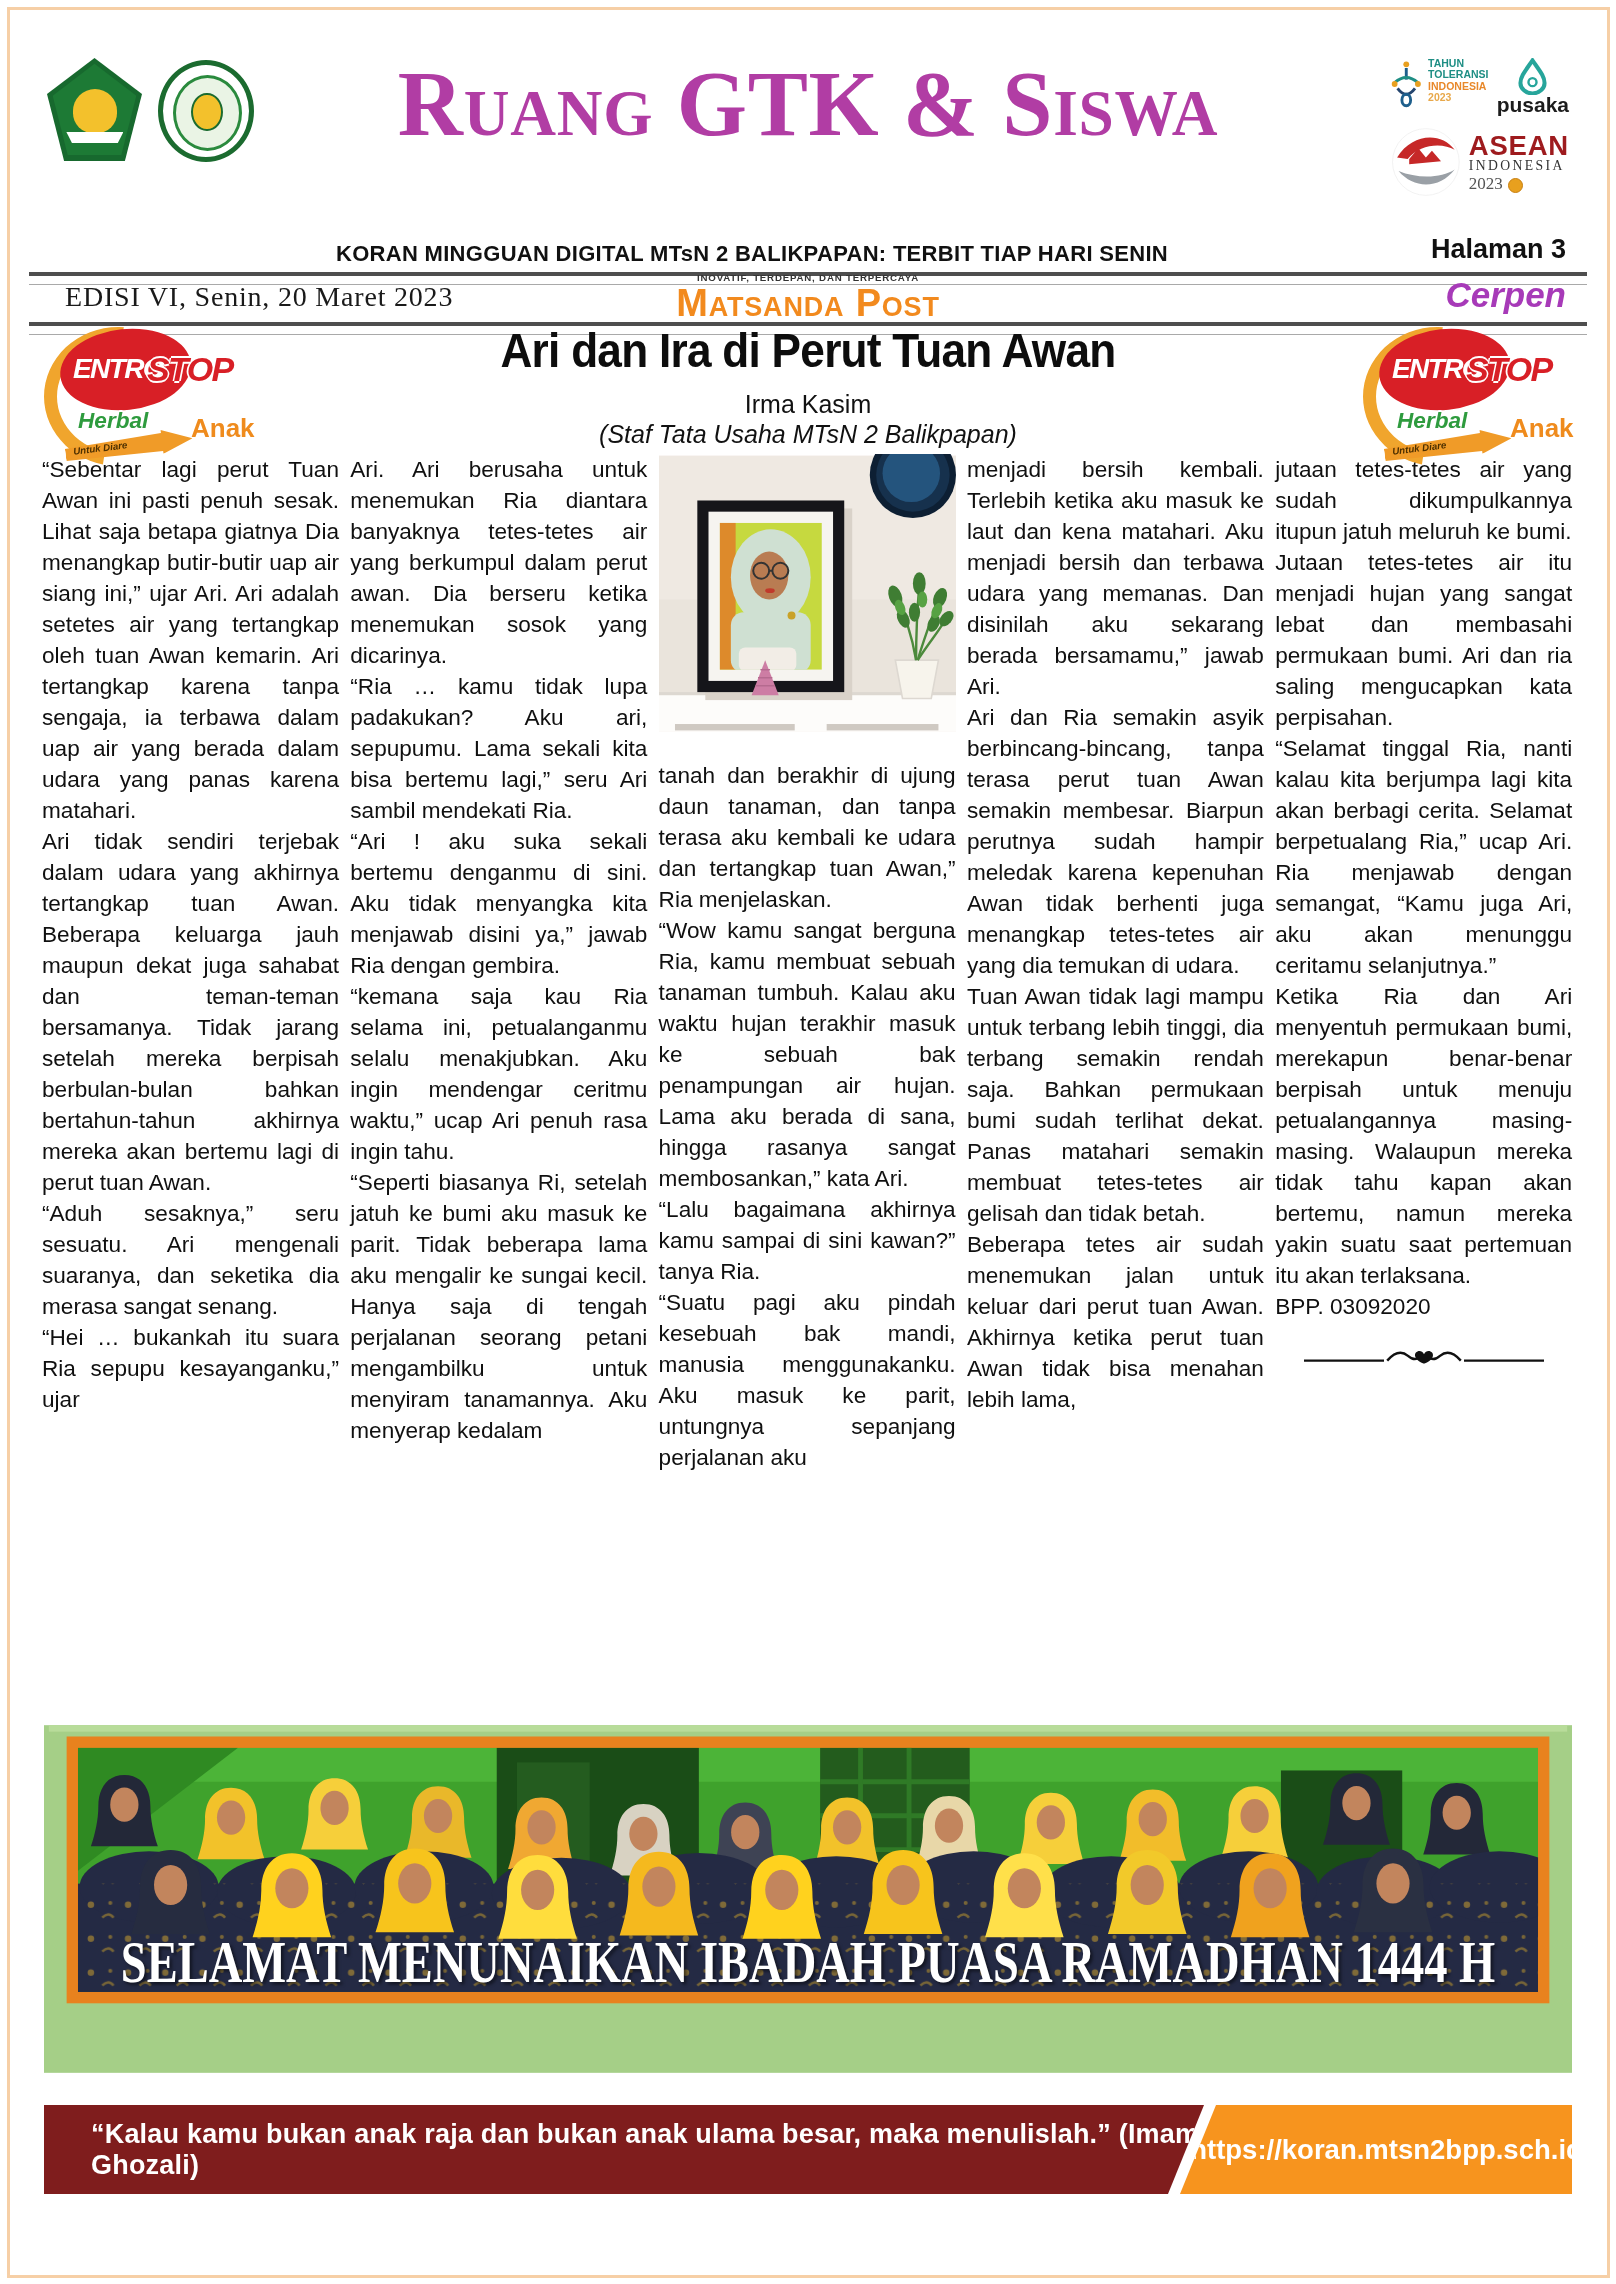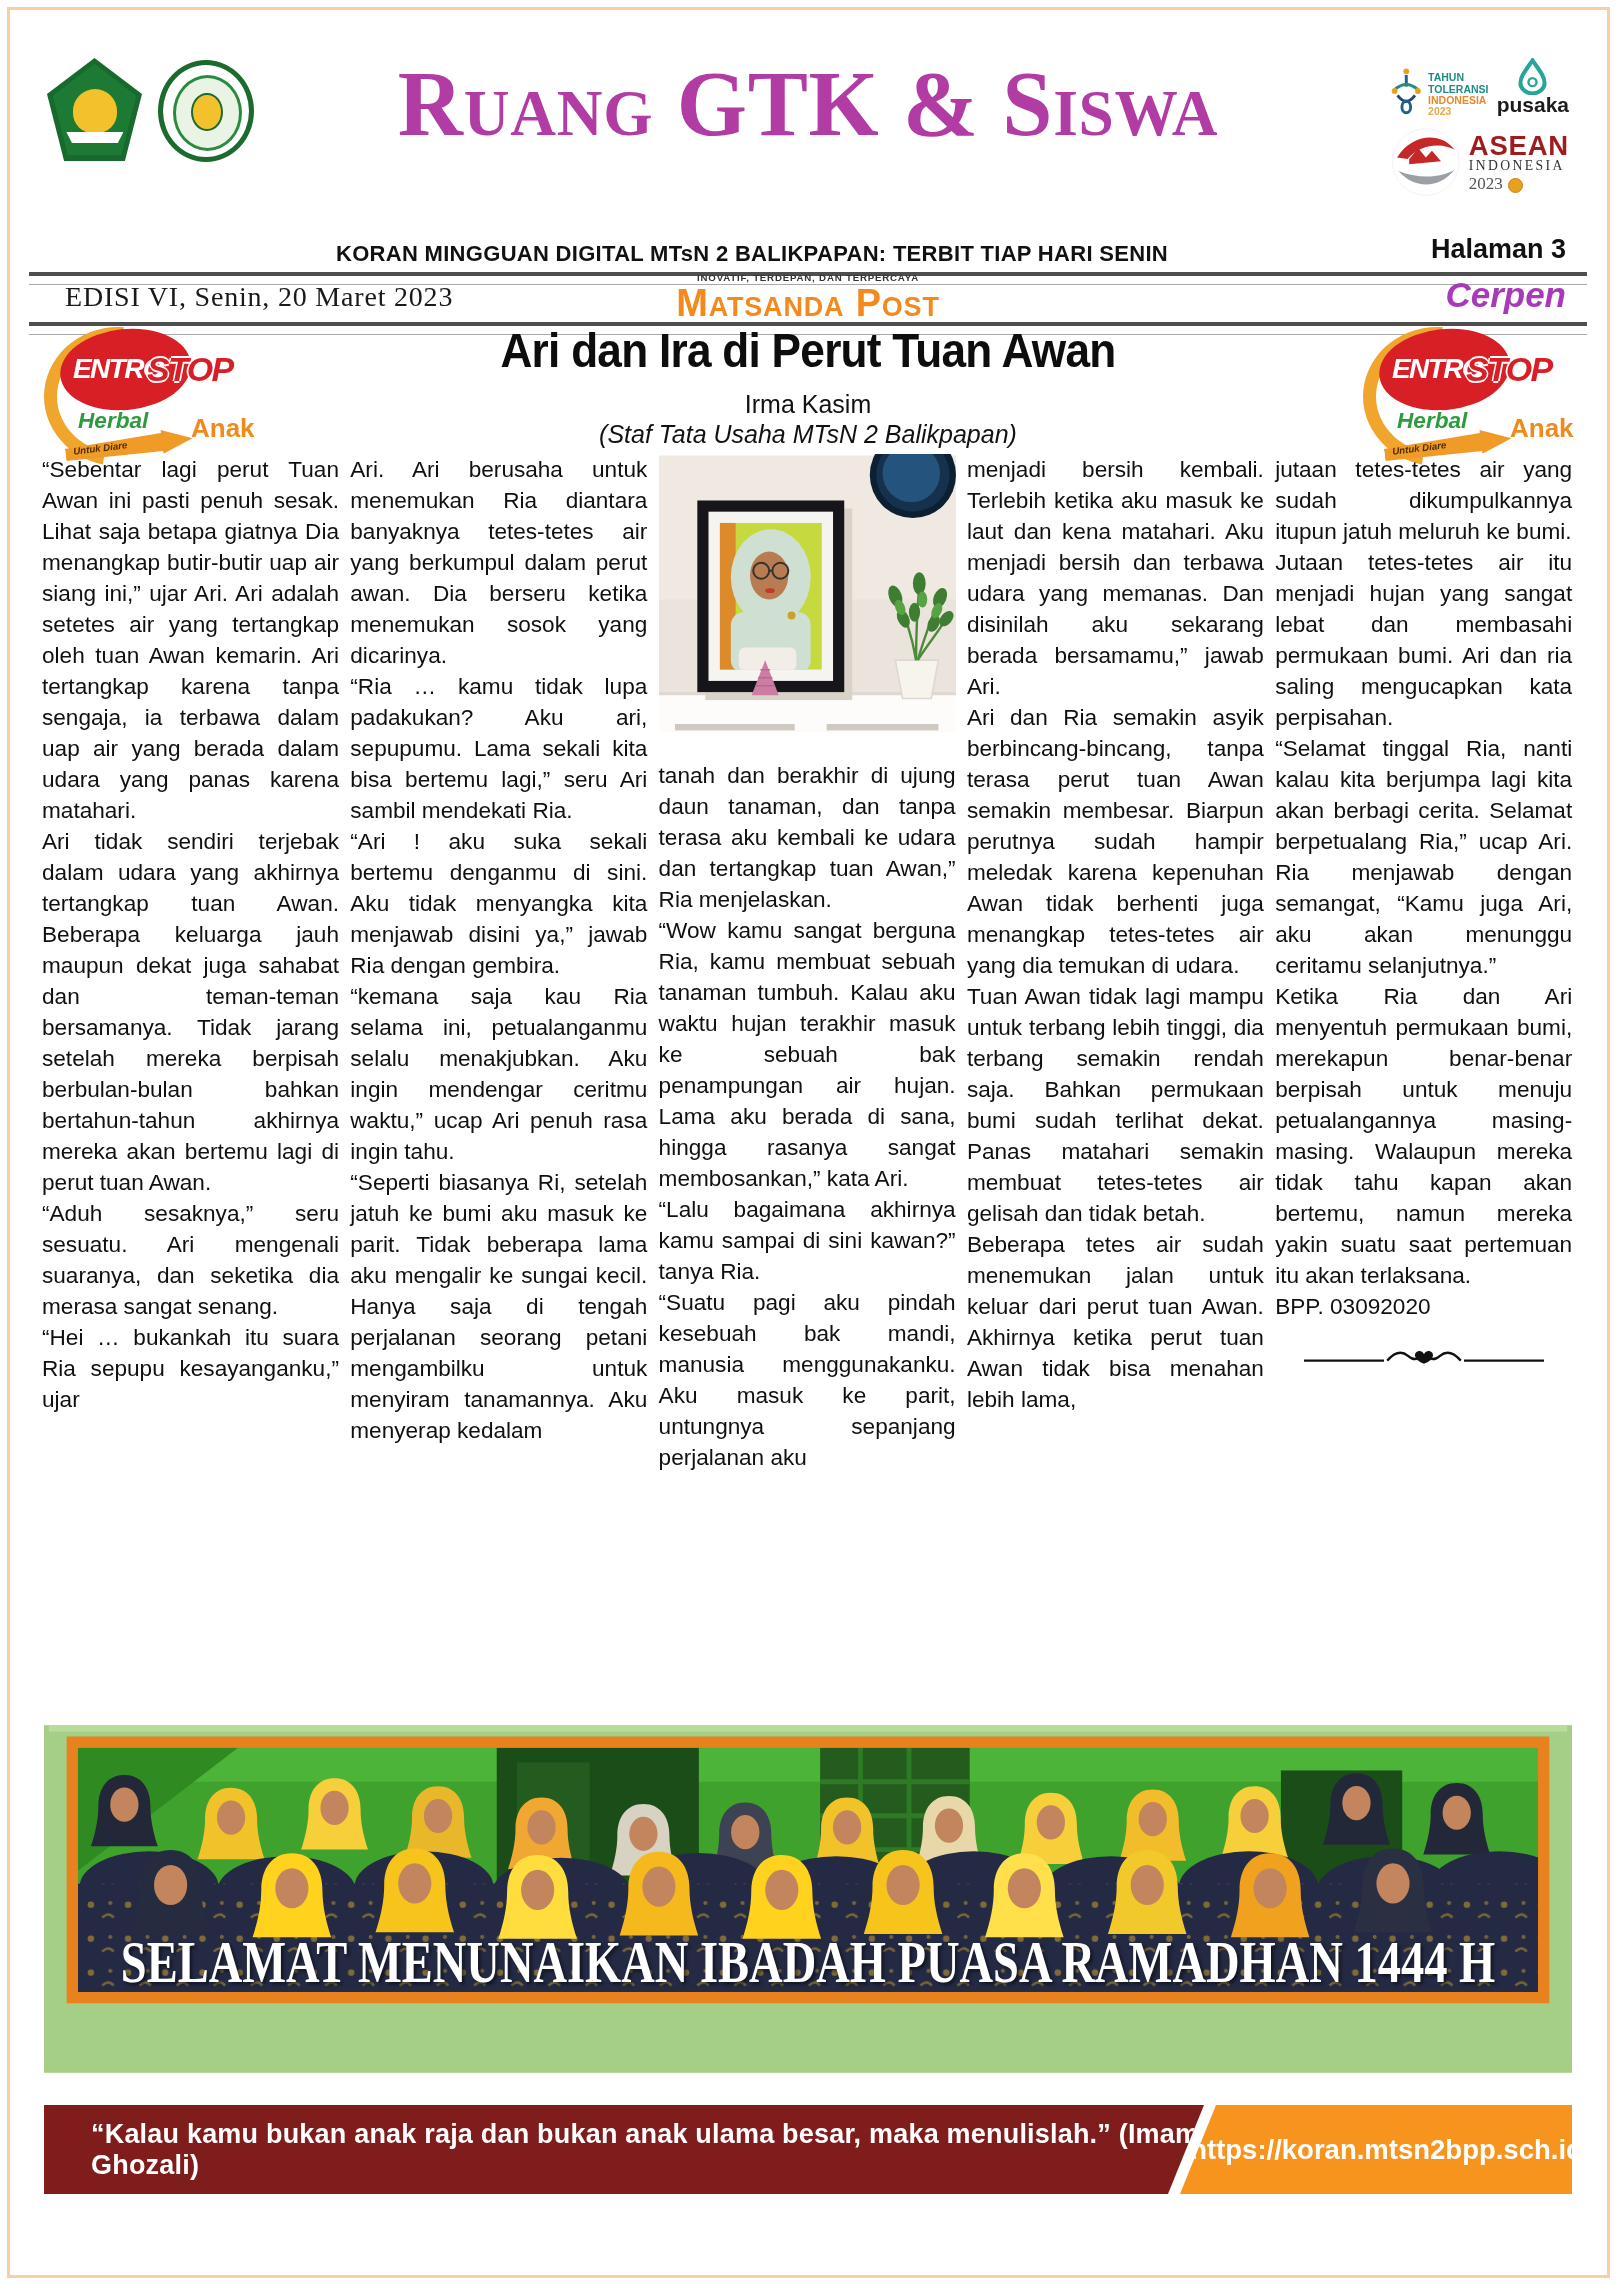--- a/index.html
+++ b/index.html
@@ -66,21 +66,21 @@
       clip-path:polygon(0 0,100% 0,90% 100%,10% 100%);}
   .logo-school{position:absolute;left:155px;top:57px;width:99px;height:105px;}
   .logo-school .ring{position:absolute;left:3.2px;top:3.2px;width:86px;height:92px;border-radius:50%;
       background:#fff;border:5.7px solid #1b6b2f;}
   .logo-school .mid{position:absolute;left:18px;top:18px;width:63px;height:70px;border-radius:50%;
       background:#eaf4e5;border:3.2px solid #2a8a3d;}
   .logo-school .core{position:absolute;left:36px;top:36px;width:27.5px;height:34px;border-radius:50%;
       background:#f3c12c;border:2.4px solid #1b6b2f;}
 
   .right-logos{position:absolute;top:58px;right:47px;width:178px;}
-  .rl-row1{display:flex;align-items:flex-end;gap:6.5px;}
+  .rl-row1{display:flex;align-items:flex-start;gap:6.5px;}
   .tol-text{font-size:10.5px;font-weight:800;line-height:11.3px;}
   .tol-text .t1,.tol-text .t2{color:#1e8e84;}
   .tol-text .t3{color:#e8882a;}
   .tol-text .t4{color:#e8a84a;}
   .pusaka{display:flex;flex-direction:column;align-items:center;margin-left:1.6px;}
   .pusaka .word{font-size:21px;color:#1c1c1c;font-weight:600;margin-top:-1.6px;}
   .rl-row2{display:flex;align-items:center;gap:8px;margin-top:8px;}
   .asean-text{line-height:1;}
   .asean-text .a1{font-size:27.5px;font-weight:800;color:#9e1b1e;letter-spacing:0.8px;}
   .asean-text .a2{font-size:13.7px;color:#333;letter-spacing:2.4px;font-family:"Liberation Serif",serif;}

